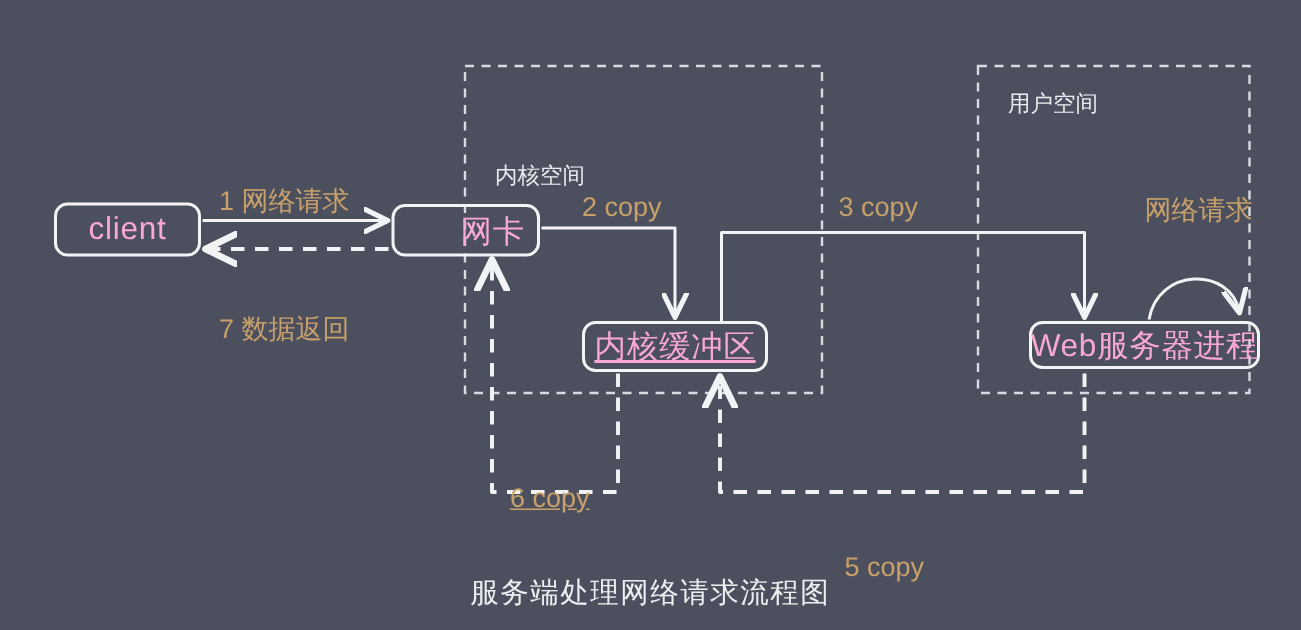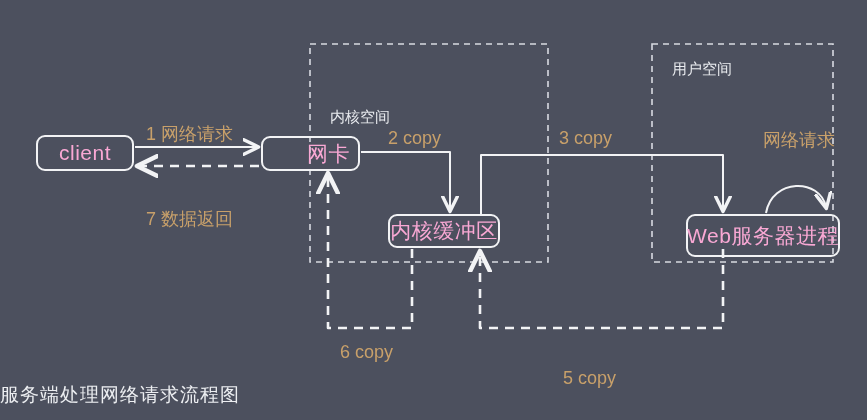--- a/index.html
+++ b/index.html
@@ -59,21 +59,21 @@
     text-align: center;
   }
   .edge-label.two-line {
     line-height: 1.25;
   }
   .title {
     position: absolute;
     left: 0;
     right: 0;
     bottom: 12px;
-    text-align: left;
+    text-align: center;
     color: #eceef1;
     font-size: 19px;
     letter-spacing: 1px;
     z-index: 6;
   }
 </style>
 </head>
 <body>
 
 <div id="diagram-root">
@@ -107,35 +107,35 @@
     <path d="M412,249 L412,328 L328,328 L328,175" fill="none" stroke="#f2f3f5" stroke-width="2.6" stroke-dasharray="9 7" stroke-linejoin="round" marker-end="url(#arrow-dash)"></path>
   </svg>
 
   <div class="region-label" style="left:330px; top:60px;margin-top:48px;">内核空间</div>
   <div class="region-label" style="left:672px; top:60px;">用户空间</div>
 
   <div class="node" style="left:36px; top:135px; width:98px; height:36px;">client</div>
 
   <div class="node" style="left:261px; top:136px; width:99px; height:35px;padding-left:36px;">网卡</div>
 
-  <div class="node" style="left:388px; top:214px; width:112px; height:34px;">内核缓冲区</div>
+  <div class="node" style="left:388px; top:214px; width:124px; height:34px;text-decoration:underline;">内核缓冲区</div>
 
-  <div class="node" style="left:686px; top:214px; width:154px; height:43px;">Web服务器进程</div>
+  <div class="node" style="left:686px; top:214px; width:154px; height:32px;">Web服务器进程</div>
 
   <div class="edge-label" style="left:146px; top:122px;">1 网络请求</div>
 
   <div class="edge-label" style="left:146px; top:175px;margin-top:32px;">7 数据返回</div>
 
   <div class="edge-label" style="left:388px; top:128px;text-align:right;">2 copy</div>
 
   <div class="edge-label" style="left:559px; top:128px;">3 copy</div>
 
   <div class="edge-label two-line" style="left:753px; top:129px; width:92px;">
     <div>网络请求</div>
   </div>
 
   <div class="edge-label" style="left:563px; top:338px;margin-top:30px;">5 copy</div>
 
-  <div class="edge-label" style="left:340px; top:342px;">6 copy</div>
+  <div class="edge-label" style="left:340px; top:322px;text-decoration:underline;">6 copy</div>
 
   <div class="title">服务端处理网络请求流程图</div>
 
 </div>
 
 </body></html>

